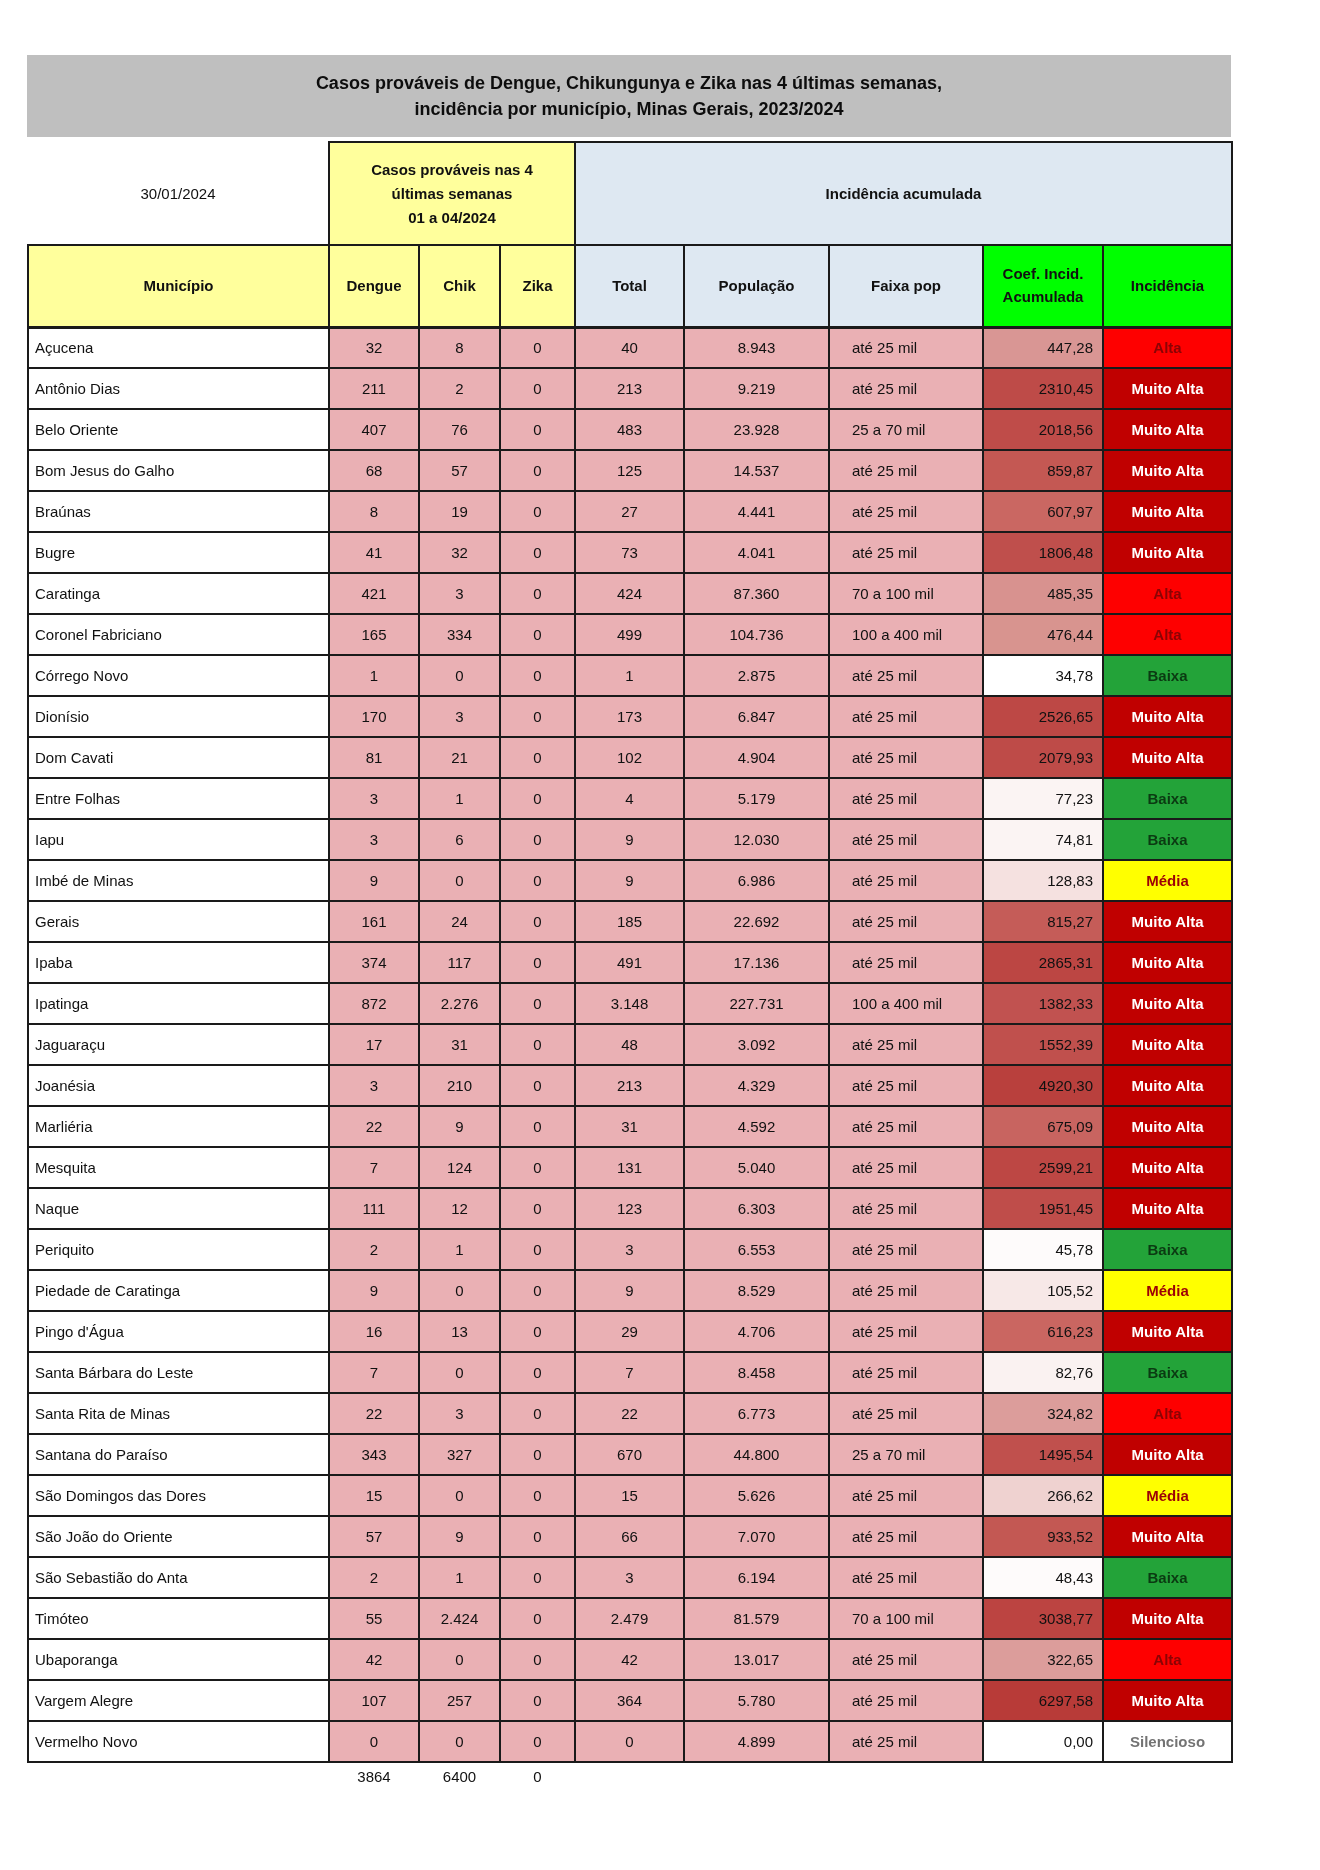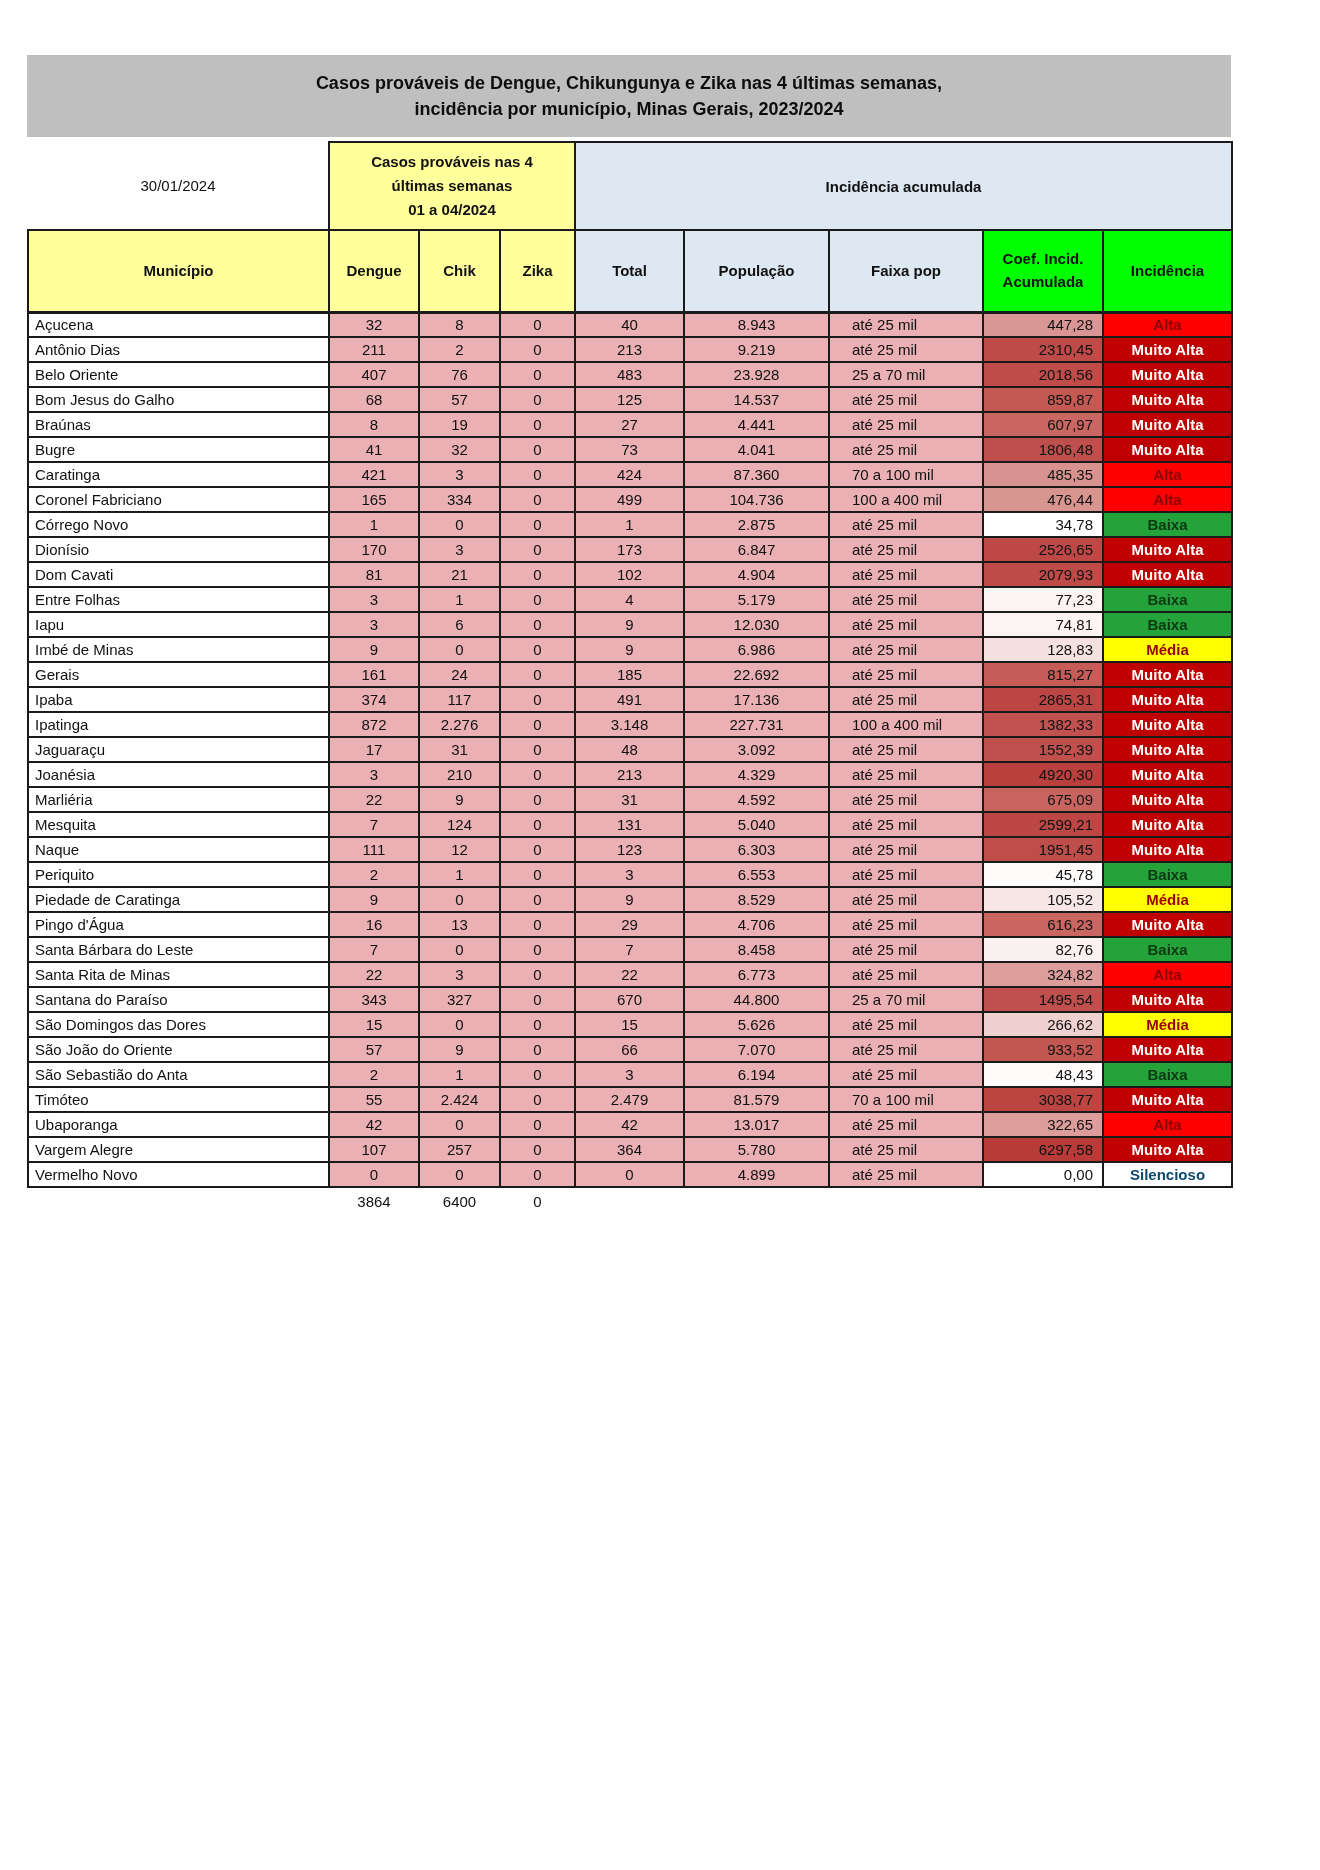--- a/index.html
+++ b/index.html
@@ -10,32 +10,32 @@
   .sheet{position:absolute;left:27px;top:55px;width:1204px;}
   .title-band{
     background:#BFBFBF;height:82px;display:flex;flex-direction:column;
     justify-content:center;align-items:center;gap:5px;
     font-weight:bold;font-size:18px;color:#0d0d0d;text-align:center;
   }
   table{border-collapse:collapse;table-layout:fixed;width:1204px;margin-top:4px;}
   td,th{border:2px solid #1a1a1a;overflow:hidden;white-space:nowrap;
     font-size:15px;vertical-align:middle;padding:0 4px;box-sizing:border-box;}
   
-  tr.group-row td{height:88px;text-align:center;}
+  tr.group-row td{height:103px;text-align:center;}
   td.date-cell{border:none;background:#ffffff;text-align:center;font-size:15px;}
   td.cases-header{background:#FFFF9C;font-weight:bold;text-align:center;
     white-space:pre-line;line-height:1.6;}
   td.incid-acum-header{background:#DEE8F2;font-weight:bold;text-align:center;}
   
   tr.cols-row th{height:82px;font-weight:bold;text-align:center;border-bottom:3px solid #1a1a1a;}
   th.h-yellow{background:#FFFF9C;}
   th.h-blue{background:#DEE8F2;}
   th.h-green{background:#00FF00;white-space:pre-line;line-height:1.5;}
   
-  tbody tr{height:25px;}
+  tbody tr{height:41px;}
   td.c-name{background:#ffffff;text-align:left;padding-left:6px;}
   td.c-num{background:#EAB0B4;text-align:center;}
   td.c-faixa{background:#EAB0B4;text-align:left;padding-left:22px;}
   td.c-coef{text-align:right;padding-right:9px;}
   td.c-incid{text-align:center;font-weight:bold;}
   
   tr.totals-row td{border:none;background:#ffffff;text-align:center;height:28px;}
 </style>
 </head>
 <body>
@@ -457,21 +457,21 @@
         </tr>
         <tr>
           <td class="c-name">Vermelho Novo</td>
           <td class="c-num">0</td>
           <td class="c-num">0</td>
           <td class="c-num">0</td>
           <td class="c-num">0</td>
           <td class="c-num">4.899</td>
           <td class="c-faixa">até 25 mil</td>
           <td class="c-coef" style="background: rgb(255, 255, 255);">0,00</td>
-          <td class="c-incid" style="background: rgb(255, 255, 255); color: #0c4a6e;">Silencioso</td>
+          <td class="c-incid" style="background: rgb(255, 255, 255); color: #737373;">Silencioso</td>
         </tr>
       </tbody>
     <tfoot>
       <tr class="totals-row">
         <td></td>
         <td>3864</td>
         <td>6400</td>
         <td>0</td>
         <td></td>
         <td></td>

